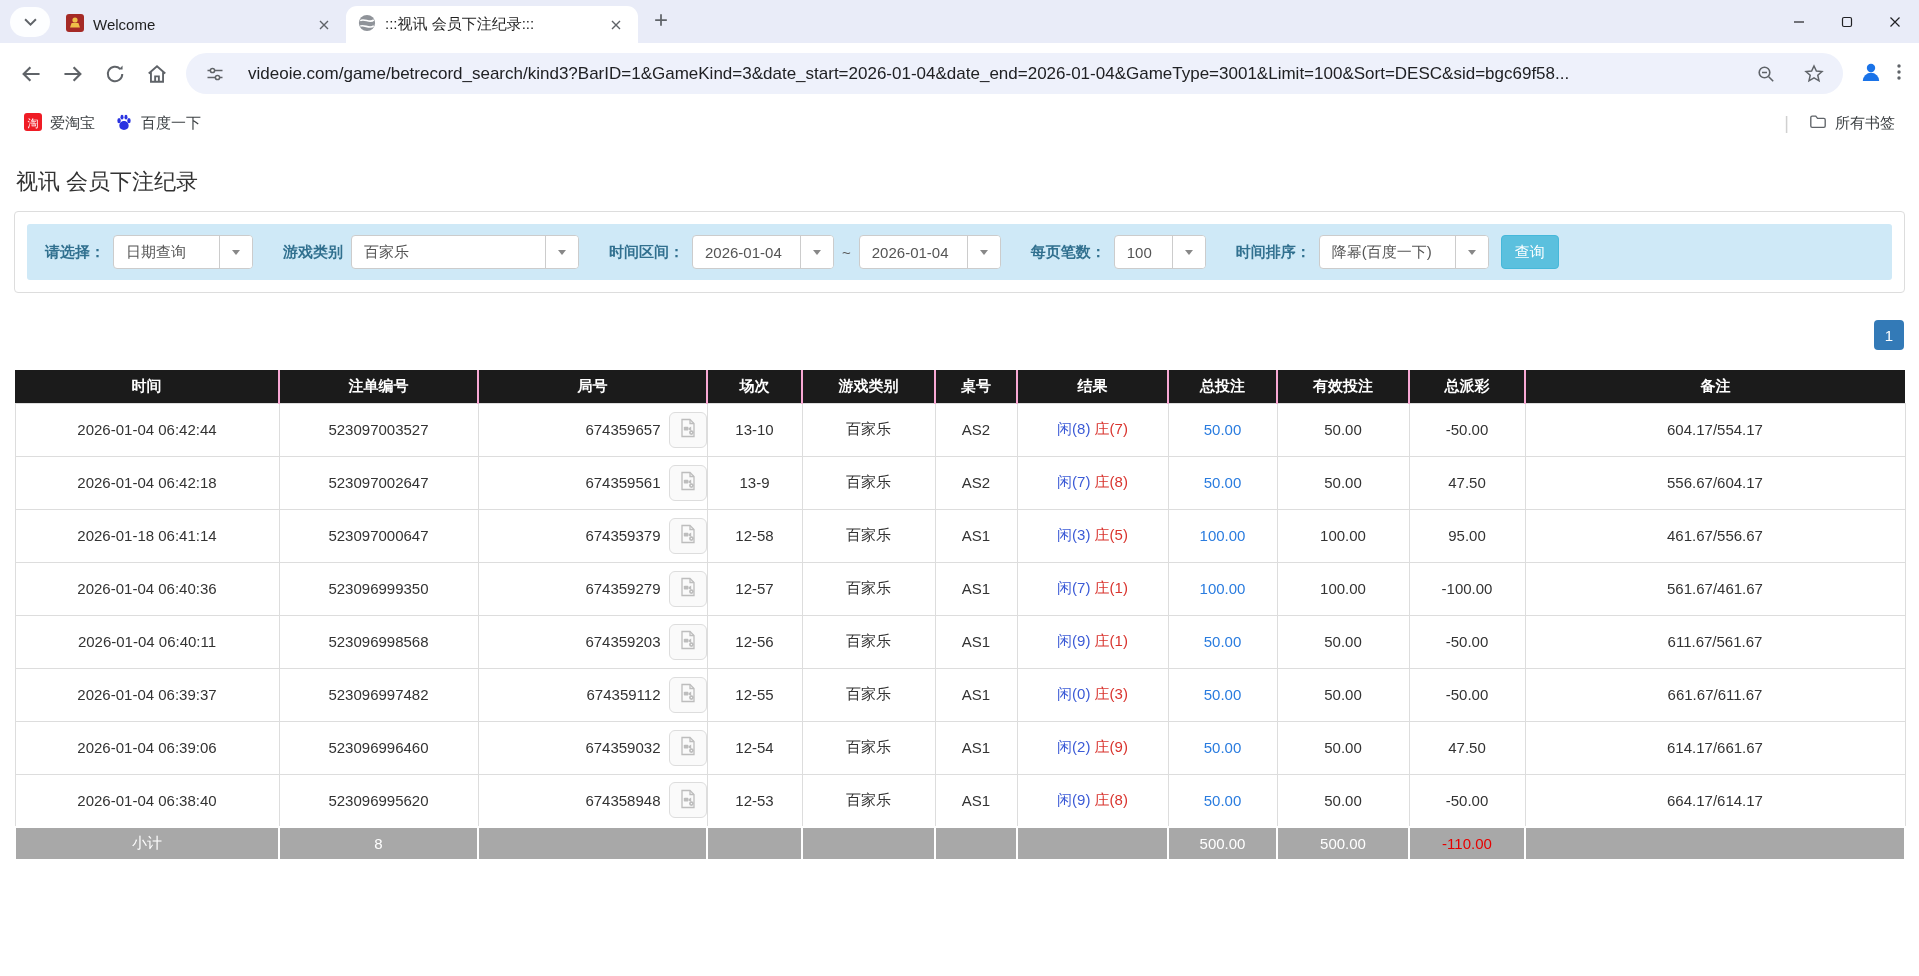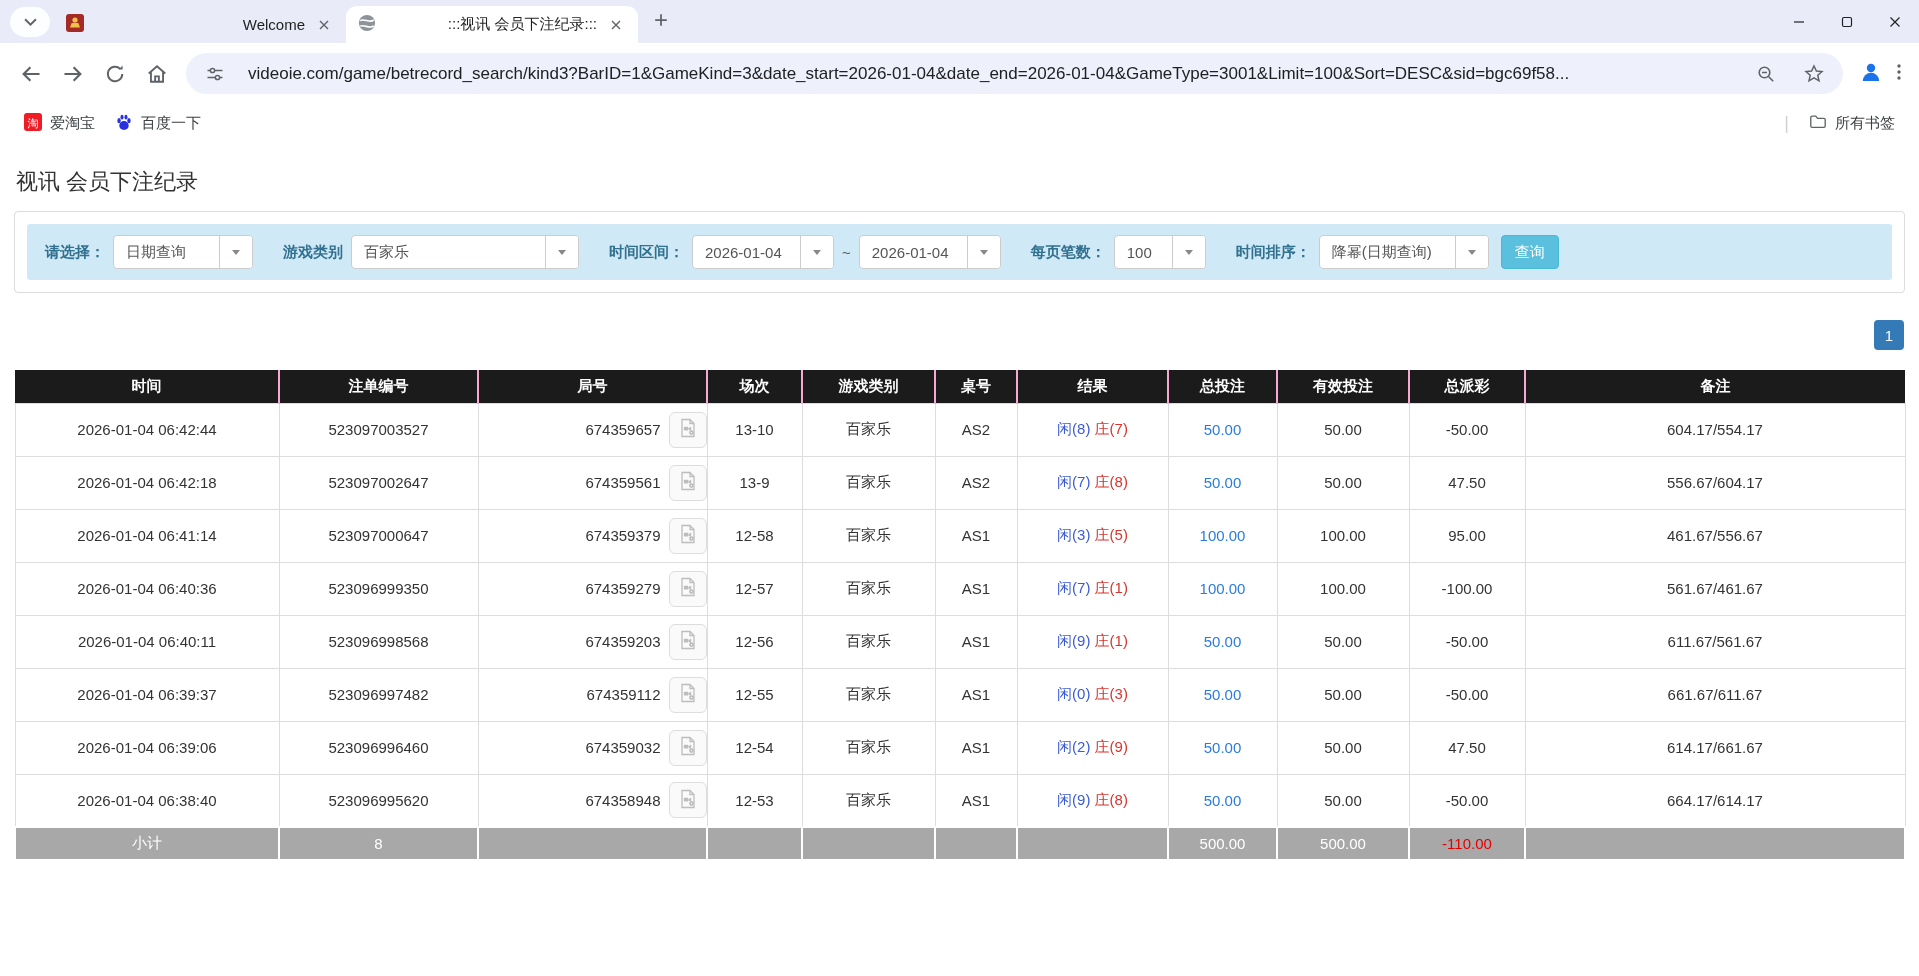--- a/index.html
+++ b/index.html
@@ -6,21 +6,21 @@
   html,body { width:1919px; height:976px; overflow:hidden; background:#fff;
     font-family:"Liberation Sans", sans-serif; }
 
   
   .tabstrip { height:43px; background:#e9ecf8; display:flex; align-items:flex-end; }
   .tab-search-pill { width:40px; height:30px; margin:0 4px 6px 10px; background:#fdfeff;
     border-radius:15px; display:flex; align-items:center; justify-content:center; }
   .tab { width:292px; height:37px; display:flex; align-items:center; gap:9px;
     padding:0 12px; font-size:15px; color:#1f1f1f; }
   .tab.active { background:#fff; border-radius:11px 11px 0 0; }
-  .tab .tab-title { flex:1; white-space:nowrap; overflow:hidden;text-align:right; }
+  .tab .tab-title { flex:1; white-space:nowrap; overflow:hidden; }
   .tab-close { width:20px; height:20px; border-radius:50%; display:flex;
     align-items:center; justify-content:center; }
   .newtab { width:34px; height:34px; margin:0 0 4px 6px; display:flex; align-items:center; justify-content:center; }
   .win-controls { margin-left:auto; display:flex; align-self:flex-start; height:43px; }
   .win-btn { width:48px; height:43px; display:flex; align-items:center; justify-content:center; }
 
   .toolbar { height:61px; background:#fff; display:flex; align-items:center; padding:0 10px; }
   .nav-btn { width:42px; height:42px; display:flex; align-items:center; justify-content:center; border-radius:50%; }
   .omnibox { flex:1; height:41px; margin:0 8px; background:#eef1fb; border-radius:21px;
     display:flex; align-items:center; padding:0 14px; gap:18px; }
@@ -273,21 +273,21 @@
       </div>
 
       <span class="f-label">每页笔数：</span>
       <div class="sel" style="width:92px">
         <span class="val">100</span>
         <span class="arrow"></span>
       </div>
 
       <span class="f-label">时间排序：</span>
       <div class="sel" style="width:170px">
-        <span class="val">降幂(日期查询)</span>
+        <span class="val">降幂(百度一下)</span>
         <span class="arrow"></span>
       </div>
 
       <button class="btn-search">查询</button>
     </div>
   </div>
 
 
   <div class="pagination-row">
     <div class="page-btn">1</div>
@@ -387,21 +387,21 @@
     </td>
     <td>
       <a class="bet-link">50.00</a>
     </td>
     <td>50.00</td>
     <td>47.50</td>
     <td>556.67/604.17</td>
   </tr>
 
   <tr>
-    <td>2026-01-04 06:41:14</td>
+    <td>2026-01-18 06:41:14</td>
     <td>523097000647</td>
     <td>
       <div class="round-cell-inner">
         <span>674359379</span>
         <button class="video-btn">
           <span>
             <svg width="20" height="20" viewBox="0 0 20 20" fill="none" stroke="#bdbdbd" stroke-width="1.3">
                     <path d="M4 1.5h8l4 4v13H4z"></path>
                     <path d="M12 1.5v4h4"></path>
                     <rect x="5.8" y="8.8" width="4.6" height="3.8" rx="0.8" fill="#bdbdbd" stroke="none"></rect>

